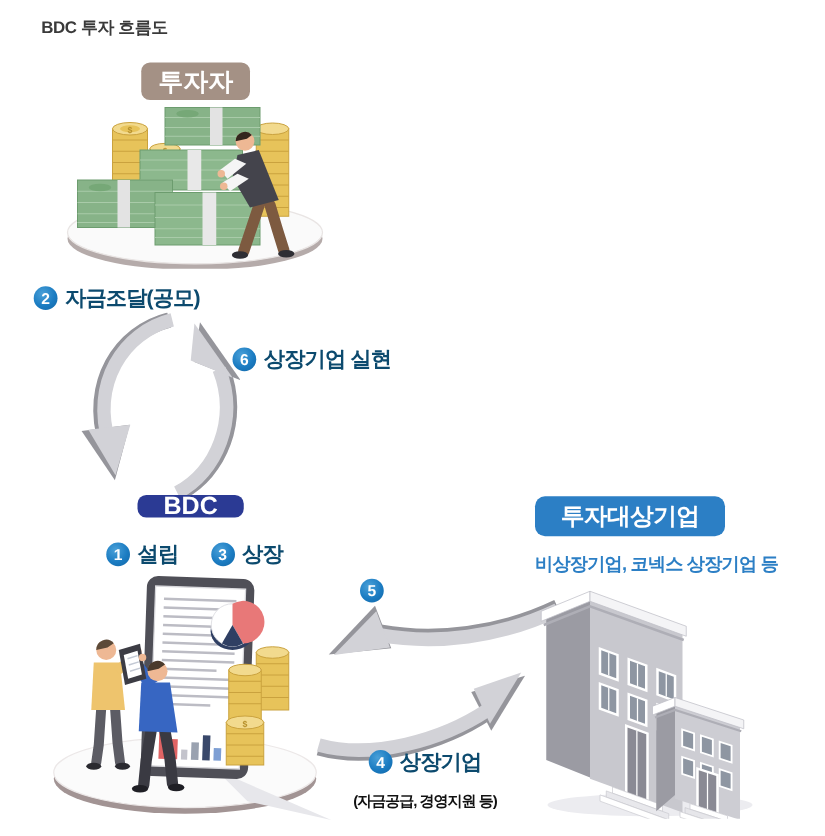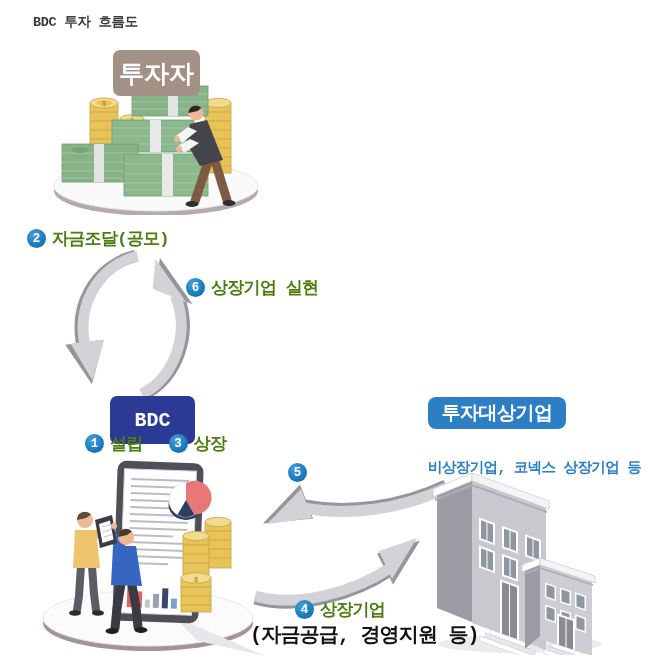--- a/index.html
+++ b/index.html
@@ -1,55 +1,55 @@
 <!DOCTYPE html>
 <html><head>
 <meta charset="utf-8">
 <style>
   * { margin:0; padding:0; box-sizing:border-box; }
   body { background:#fff; }
   .canvas {
     position:relative; width:660px; height:669px; background:#ffffff;
-    font-family:Liberation Mono, monospace; overflow:hidden;
+    font-family:Liberation Sans, sans-serif; overflow:hidden;
   }
   .abs { position:absolute; }
 
   .page-title {
     left:33px; top:13px; font-size:13.5px; font-weight:700; color:#3a3a3a;
     letter-spacing:-0.3px;
   }
 
   .node {
     display:flex; align-items:center; justify-content:center;
     color:#fff; font-weight:700; z-index:3;
   }
-  .node-investor { left:113px; top:50px; width:87px; height:46px; background:#a49185; border-radius:7px; font-size:25px; }
-  .node-bdc      { left:110px; top:396px; width:85px; height:48px; background:#2b3a94; border-radius:7px; font-size:20px; }
-  .node-target   { left:428px; top:397px; width:138px; height:32px; background:#2c7fc5; border-radius:8px; font-size:19px; letter-spacing:-0.5px; }
+  .node-investor { left:113px; top:50px; width:87px; height:30px; background:#a49185; border-radius:7px; font-size:20px; }
+  .node-bdc      { left:110px; top:396px; width:85px; height:18px; background:#2b3a94; border-radius:7px; font-size:20px; }
+  .node-target   { left:428px; top:397px; width:152px; height:32px; background:#2c7fc5; border-radius:8px; font-size:19px; letter-spacing:-0.5px; }
 
   .target-sub {
-    left:428px; top:458px; font-size:14.5px; font-weight:700; color:#2c7fc5;
+    left:428px; top:442px; font-size:14.5px; font-weight:700; color:#2c7fc5;
     letter-spacing:-0.6px; white-space:nowrap;
   }
 
   .step { display:flex; align-items:center; gap:6px; z-index:4; }
-  .step-label { font-size:17px; font-weight:700; color:#4d7c0f; letter-spacing:-0.7px; white-space:nowrap; }
+  .step-label { font-size:17px; font-weight:700; color:#0c4a6e; letter-spacing:-0.7px; white-space:nowrap; }
   .badge {
     width:19px; height:19px; border-radius:50%; flex:0 0 19px;
     background:radial-gradient(circle at 38% 32%, #4aa0d8 0%, #1b7cc2 55%, #1265a4 100%);
     color:#fff; font-size:12.5px; font-weight:700;
     display:flex; align-items:center; justify-content:center;
   }
   .step-2 { left:27px;  top:227px; }
   .step-6 { left:186px; top:276px; }
   .steps-13 { left:85px; top:432px; display:flex; gap:26px; }
   .step-5 { left:288px; top:463px; }
   .step-4-block { left:250px; top:598px; width:180px; text-align:center; z-index:4; }
   .step-4-line1 { display:flex; align-items:center; justify-content:center; gap:6px; }
-  .step-4-sub { font-size:20px; font-weight:700; color:#111; letter-spacing:-0.8px; margin-top:0; white-space:nowrap; }
+  .step-4-sub { font-size:12px; font-weight:700; color:#111; letter-spacing:-0.8px; margin-top:12px; white-space:nowrap; }
 
   svg { display:block; }
 </style>
 </head>
 <body>
 
 <div class="canvas">
 
   <div class="abs page-title">BDC 투자 흐름도</div>
 

